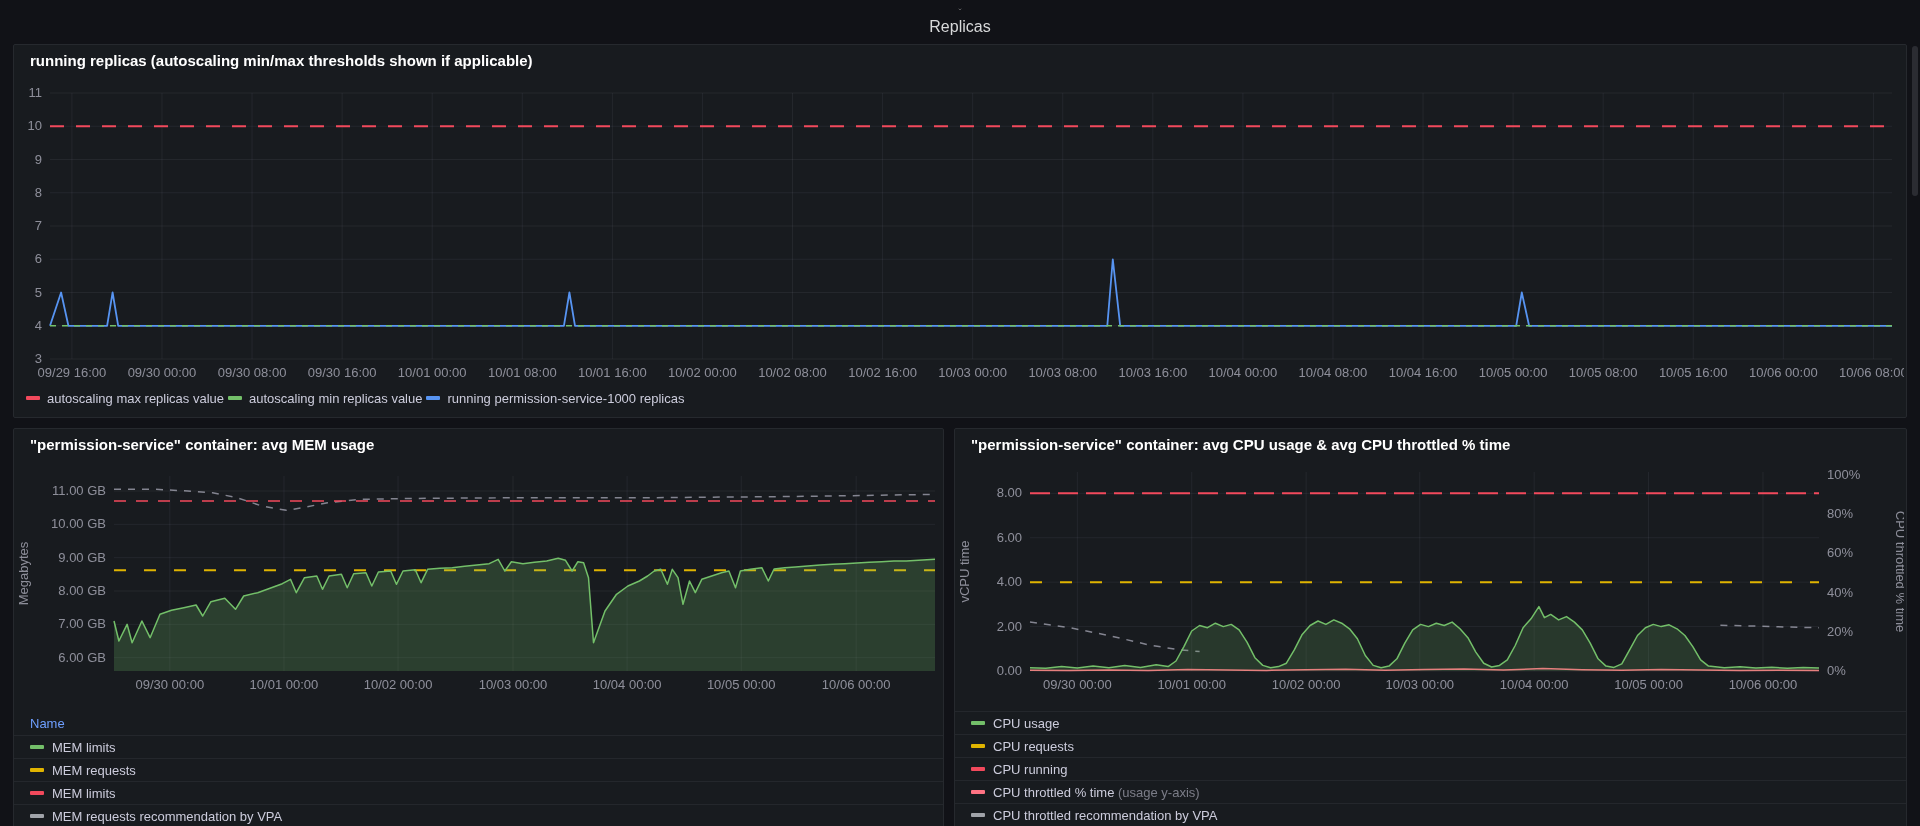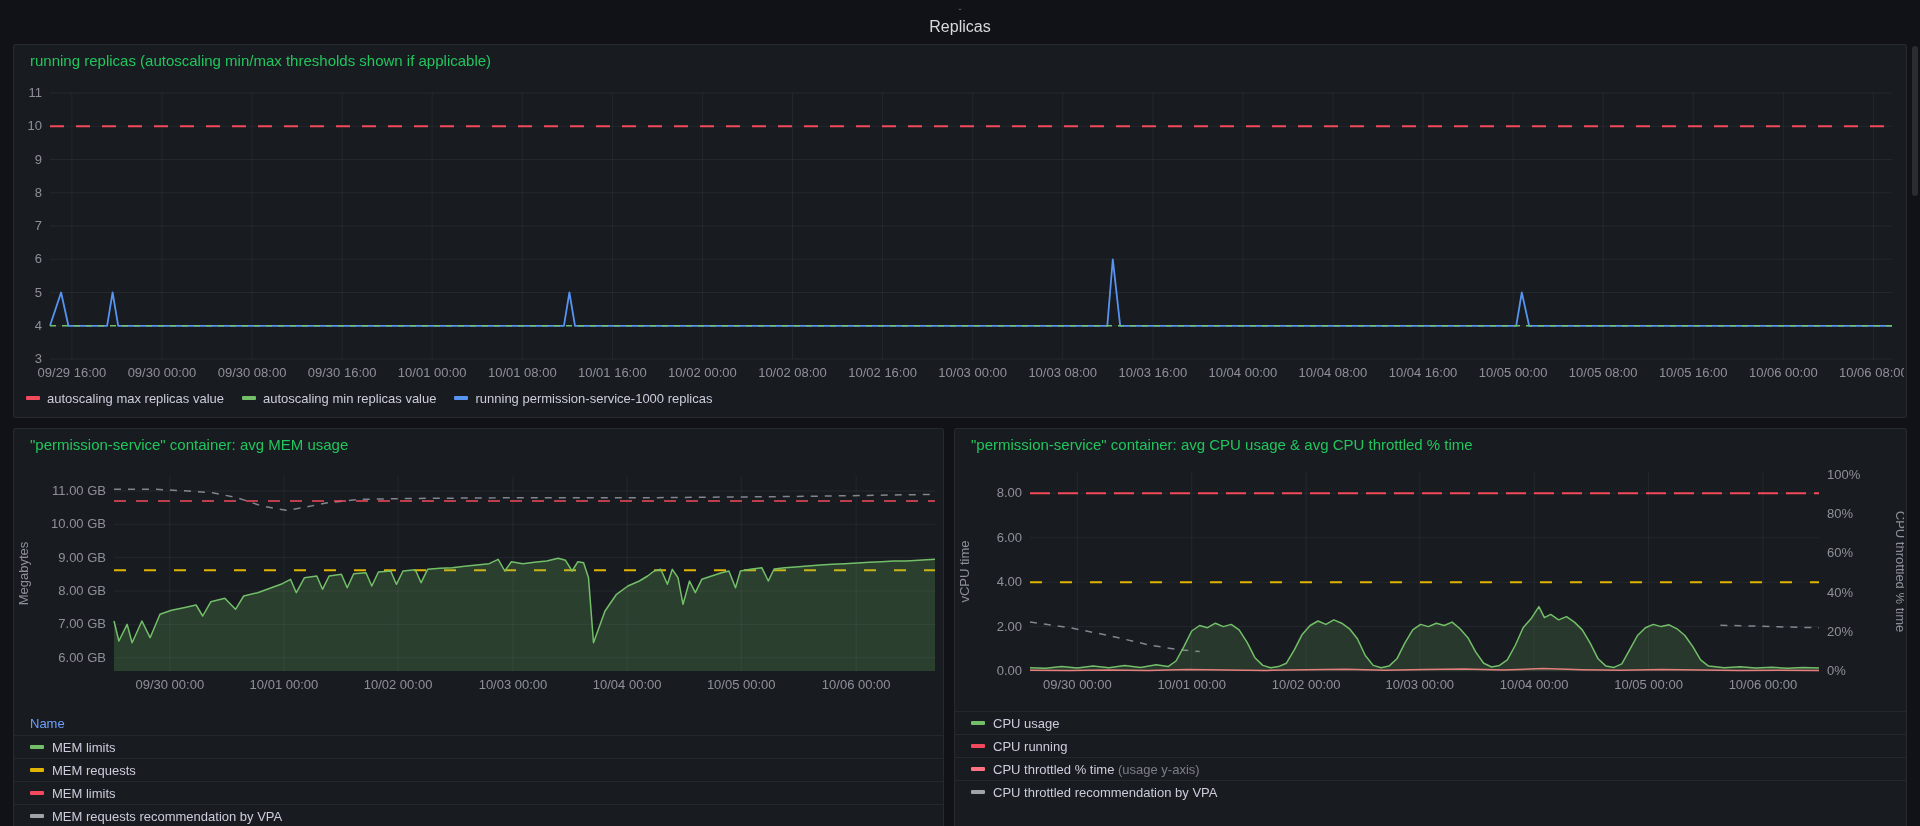--- a/index.html
+++ b/index.html
@@ -18,35 +18,35 @@
   }
   .panel {
     background:#181b1f;
     border:1px solid #26292e;
     border-radius:2px;
     position:relative;
     overflow:hidden;
   }
   .panel-title {
     height:28px; padding:7px 0 0 16px;
-    font-size:15px; font-weight:400; color:#22c55e;
+    font-size:15px; font-weight:700; color:#ffffff;
     white-space:nowrap; overflow:hidden;
   }
   .panel-replicas { height:374px; }
   .bottom-row { display:flex; gap:10px; margin-top:10px; }
   .panel-mem { width:931px; flex:none; height:402px; }
   .panel-cpu { flex:1; height:402px; }
   svg.chart { display:block; }
   svg text.tick {
     fill:rgba(204,204,220,0.65);
     font-size:13px;
     font-family:"Liberation Sans", sans-serif;
   }
   .legend-h {
-    display:flex; align-items:center; gap:18px;
+    display:flex; align-items:center; gap:4px;
     height:26px; padding-left:12px; font-size:13px; color:#ccccdc;
   }
   .legend-h .legend-item { display:flex; align-items:center; gap:7px; cursor:pointer; }
   .marker { display:inline-block; width:14px; height:4px; border-radius:1px; flex:none; }
   .legend-table { }
   .legend-head {
     height:24px; display:flex; align-items:center; padding-left:16px;
     color:#6e9fff; font-size:13px; font-weight:500; cursor:pointer; width:120px;
   }
   .legend-row {
@@ -256,20 +256,24 @@
           <polyline points="75.0,213.2 114.5,213.6 153.9,213.0 193.3,213.4 232.8,212.4 272.3,213.0 311.7,213.4 351.1,212.8 390.6,212.2 430.1,213.2 469.5,212.6 509.0,212.0 548.4,213.0 587.9,211.6 627.3,212.8 666.8,213.2 706.2,212.4 745.6,213.0 785.1,213.4 824.5,213.2 864.0,213.4" fill="none" stroke="#ff7383" stroke-width="1.5" stroke-linejoin="round"></polyline>
           <polygon points="75.0,214 75.0,210.7 90.8,211.3 106.6,209.6 122.3,211.1 138.1,209.1 153.9,210.7 169.7,208.4 185.5,210.4 201.2,207.8 213.1,209.6 221.0,204.0 228.9,189.6 236.7,174.0 244.6,168.5 252.5,170.7 260.4,166.2 268.3,169.6 276.2,167.4 284.1,172.9 292.0,185.1 299.9,200.7 307.8,208.4 315.6,210.7 323.5,209.6 331.4,206.2 339.3,192.9 347.2,177.4 355.1,168.5 363.0,164.0 370.9,167.4 378.8,162.9 386.7,166.2 394.5,171.8 402.4,181.8 410.3,198.5 418.2,208.4 426.1,210.7 434.0,209.1 441.9,201.8 449.8,186.2 457.7,172.9 465.6,167.4 473.4,169.6 481.3,166.2 489.2,168.5 497.1,165.1 505.0,171.8 512.9,180.7 520.8,195.1 528.7,206.2 536.6,210.0 544.5,208.4 552.3,202.9 560.2,188.5 568.1,170.7 576.0,161.8 583.9,149.6 589.4,160.7 595.7,157.4 603.6,162.9 611.5,159.6 619.4,165.1 627.3,172.9 635.2,186.2 643.1,201.8 651.0,209.1 658.9,210.4 666.8,206.9 674.6,192.9 682.5,178.5 690.4,170.7 698.3,167.4 706.2,169.6 714.1,167.8 722.0,171.8 729.9,178.5 737.8,189.6 745.6,202.9 753.5,209.1 769.3,210.7 785.1,209.8 800.9,211.1 816.7,210.2 832.4,211.3 848.2,210.4 864.0,210.9 864.0,214" fill="rgba(115,191,105,0.18)" stroke="none"></polygon>
           <polyline points="75.0,210.7 90.8,211.3 106.6,209.6 122.3,211.1 138.1,209.1 153.9,210.7 169.7,208.4 185.5,210.4 201.2,207.8 213.1,209.6 221.0,204.0 228.9,189.6 236.7,174.0 244.6,168.5 252.5,170.7 260.4,166.2 268.3,169.6 276.2,167.4 284.1,172.9 292.0,185.1 299.9,200.7 307.8,208.4 315.6,210.7 323.5,209.6 331.4,206.2 339.3,192.9 347.2,177.4 355.1,168.5 363.0,164.0 370.9,167.4 378.8,162.9 386.7,166.2 394.5,171.8 402.4,181.8 410.3,198.5 418.2,208.4 426.1,210.7 434.0,209.1 441.9,201.8 449.8,186.2 457.7,172.9 465.6,167.4 473.4,169.6 481.3,166.2 489.2,168.5 497.1,165.1 505.0,171.8 512.9,180.7 520.8,195.1 528.7,206.2 536.6,210.0 544.5,208.4 552.3,202.9 560.2,188.5 568.1,170.7 576.0,161.8 583.9,149.6 589.4,160.7 595.7,157.4 603.6,162.9 611.5,159.6 619.4,165.1 627.3,172.9 635.2,186.2 643.1,201.8 651.0,209.1 658.9,210.4 666.8,206.9 674.6,192.9 682.5,178.5 690.4,170.7 698.3,167.4 706.2,169.6 714.1,167.8 722.0,171.8 729.9,178.5 737.8,189.6 745.6,202.9 753.5,209.1 769.3,210.7 785.1,209.8 800.9,211.1 816.7,210.2 832.4,211.3 848.2,210.4 864.0,210.9" fill="none" stroke="#73bf69" stroke-width="1.5" stroke-linejoin="round"></polyline>
         </svg>
       <div class="legend-table">
         <div class="legend-row">
           <span class="marker" style="background-color: rgb(115, 191, 105);"></span>
           <span>CPU usage</span>
         </div>
         <div class="legend-row">
+          <span class="marker" style="background-color: rgb(224, 180, 0);"></span>
+          <span>CPU requests</span>
+        </div>
+        <div class="legend-row">
           <span class="marker" style="background-color: rgb(242, 73, 92);"></span>
           <span>CPU running</span>
         </div>
         <div class="legend-row">
           <span class="marker" style="background-color: rgb(255, 115, 131);"></span>
           <span><span>CPU throttled % time</span><span class="muted"> (usage y-axis)</span></span>
         </div>
         <div class="legend-row">
           <span class="marker" style="background-color: rgb(160, 163, 169);"></span>
           <span>CPU throttled recommendation by VPA</span>

